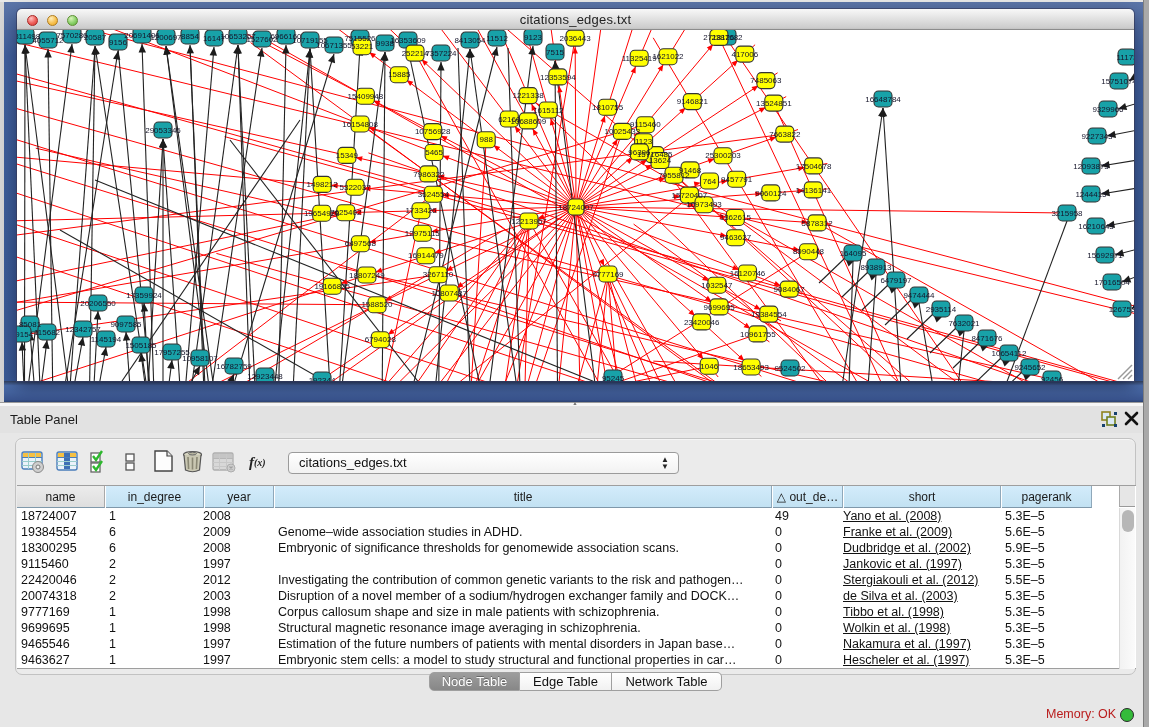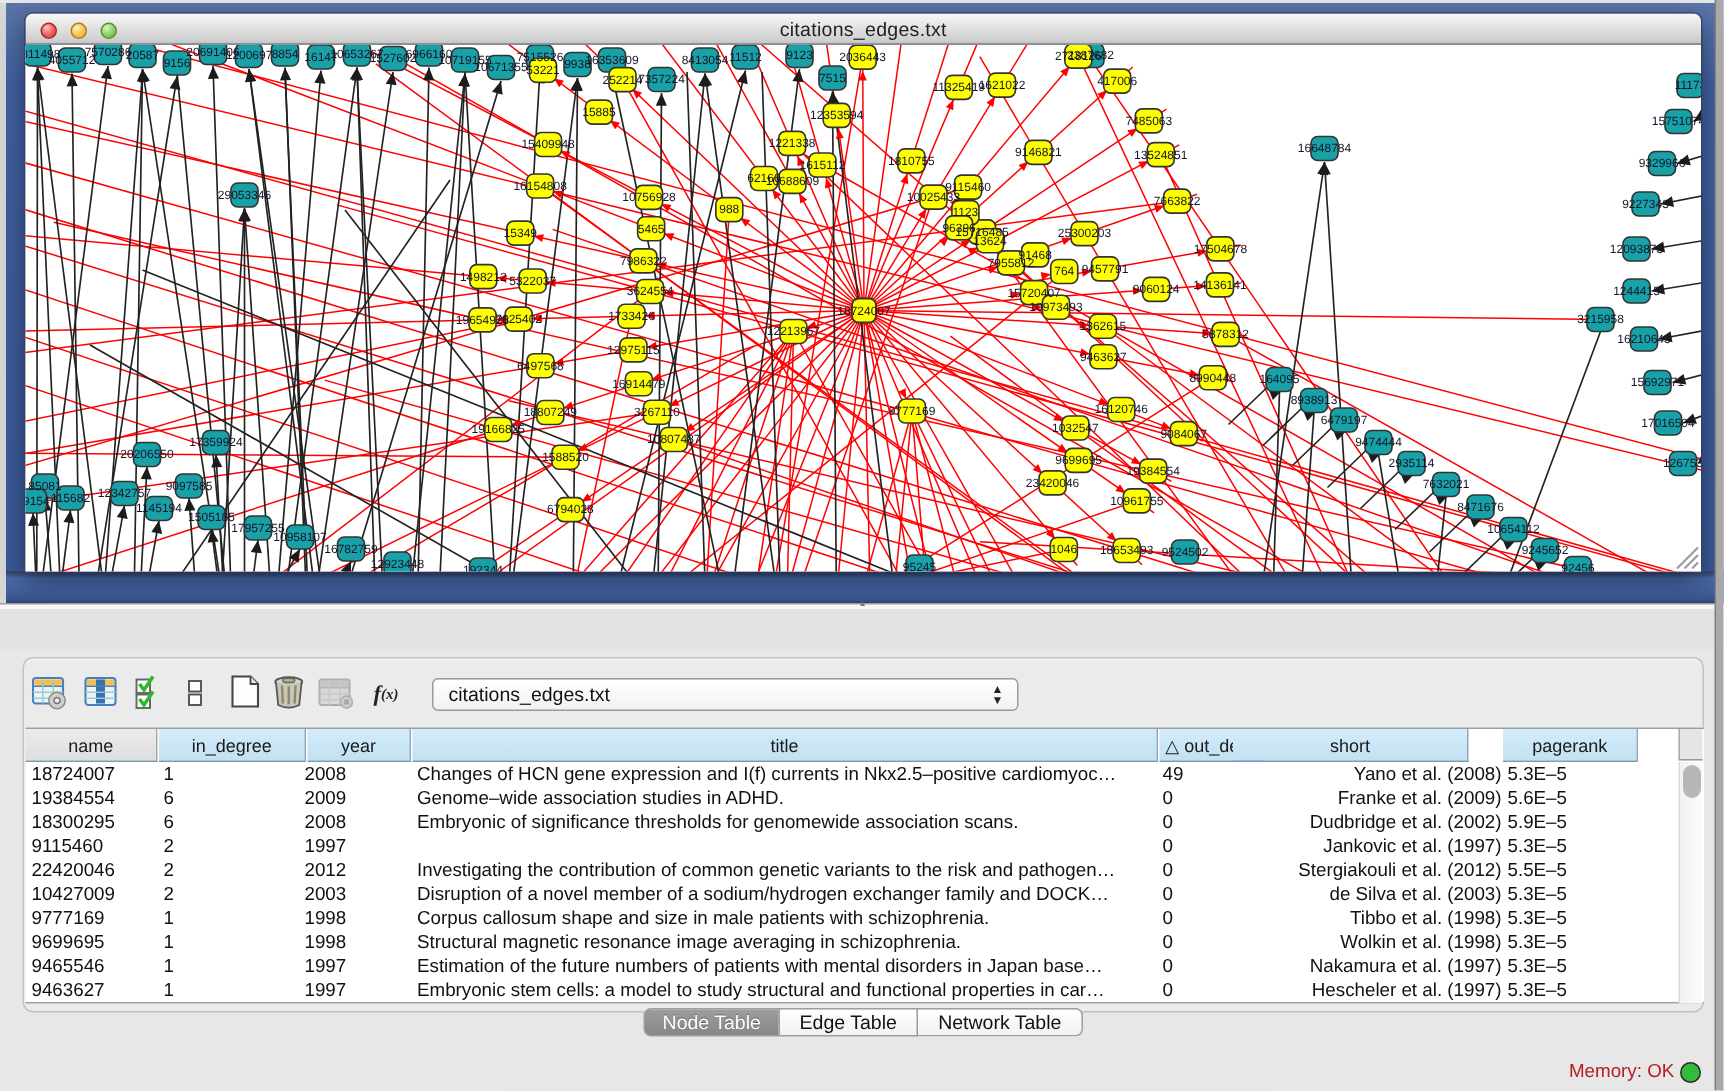--- a/index.html
+++ b/index.html
@@ -39,21 +39,21 @@
 .th { position:absolute; top:0; height:22px; background:linear-gradient(#d3ecfb,#c2e1f2); border-right:1px solid #8fa8ba; border-bottom:1px solid #7f98aa; font-size:12px; color:#1a1a1a; text-align:center; line-height:22px; }
 .th.gray { background:linear-gradient(#ececec,#dedede); border-right:1px solid #a9a9a9; }
 #tbody { position:absolute; left:0; top:22px; width:1100px; height:162px; overflow:hidden; }
 .tr { position:relative; height:16px; }
 .c { position:absolute; top:0; height:16px; font-size:12.5px; color:#111; line-height:16px; white-space:nowrap; overflow:hidden; }
 .c0 { left:4px;   width:80px; }
 .c1 { left:92px;  width:100px; }
 .c2 { left:186px; width:70px; }
 .c3 { left:261px; width:494px; }
 .c4 { left:758px; width:70px; }
-.c5 { left:826px; width:158px; text-align:right; }
+.c5 { left:826px; width:158px; text-align:left;text-decoration:underline; }
 .c6 { left:988px; width:100px; }
 #vscroll { position:absolute; right:1px; top:22px; width:16px; height:161px; background:linear-gradient(90deg,#f2f2f2,#fbfbfb); border-left:1px solid #d9d9d9; }
 #vthumb { position:absolute; left:1.5px; top:2px; width:12px; height:22px; background:#b7b7b7; border-radius:6px; }
 #hcorner { position:absolute; right:1px; top:0; width:16px; height:21px; background:#e6e6e6; border-left:1px solid #aaa; border-bottom:1px solid #999;}
 
 
 #tabs { left:429px; top:239px; height:19px; }
 .tab { position:absolute; top:0; height:19px; font-size:13px; line-height:18px; text-align:center; border:1px solid #9f9f9f; background:linear-gradient(#ffffff,#f1f1f1); color:#111; }
 #tab1 { left:0; width:91px; border-radius:5px 0 0 5px; background:linear-gradient(#9d9d9d,#878787); color:#fff; text-shadow:0 -1px 0 #666; }
 #tab2 { left:91px; width:92px; border-left:none; }
@@ -691,20 +691,33 @@
           <g stroke="#9a9a9a" stroke-width="1.4">
             <line x1="1111" y1="349" x2="1115" y2="345"></line>
             <line x1="1106" y1="349" x2="1115" y2="340"></line>
             <line x1="1101" y1="349" x2="1115" y2="335"></line>
           </g>
         </svg>
       </div>
   </div>
   <div id="divider" class="abs"></div>
   <div id="notch" class="abs">▲</div>
+  <div id="panelhead" class="abs">
+      <span>Table Panel</span>
+    <svg class="abs" style="left:1101px;top:5px" width="17" height="17" viewBox="0 0 17 17">
+      <rect x="1" y="1" width="8" height="8" fill="#dbe9f5" stroke="#8f831f" stroke-width="1.6"></rect>
+      <rect x="6" y="6" width="8" height="8" fill="#dbe9f5" stroke="#6f7f1f" stroke-width="1.6"></rect>
+      <rect x="13" y="1" width="3" height="3" fill="#15406e"></rect>
+        <rect x="1" y="13" width="3" height="3" fill="#15406e"></rect>
+      <rect x="13" y="13" width="3" height="3" fill="#15406e"></rect>
+    </svg>
+    <svg class="abs" style="left:1124px;top:5px" width="15" height="15" viewBox="0 0 15 15">
+      <path d="M2 2 L13 13 M13 2 L2 13" stroke="#111" stroke-width="2.6" stroke-linecap="round"></path>
+    </svg>
+  </div>
   <div id="panel" class="abs">
     <div id="toolc" class="abs">
       <svg class="abs" style="left:5px;top:11px" width="260" height="26" viewBox="0 0 260 26">
 
         <g>
           <rect x="1" y="2" width="20" height="17" rx="2" fill="#eaf2fa" stroke="#4a7ebb" stroke-width="1.4"></rect>
           <rect x="2" y="3" width="18" height="4" fill="#f5c044"></rect>
           <line x1="1" y1="7.5" x2="21" y2="7.5" stroke="#4a7ebb"></line>
             <line x1="1" y1="11.5" x2="21" y2="11.5" stroke="#9cc"></line>
           <line x1="1" y1="15.5" x2="21" y2="15.5" stroke="#9cc"></line>
@@ -763,30 +776,29 @@
         <text x="233" y="16" font-family="Liberation Serif, serif" font-style="italic" font-weight="bold" font-size="10" fill="#222">(x)</text>
       </svg>
       <div id="combo">citations_edges.txt<span class="ud">▲<br>▼</span></div>
       <div id="tbl">
         <div id="thead">
           <div class="th gray" style="left:0;width:88px">name</div>
           <div class="th" style="left:89px;width:98px">in_degree</div>
           <div class="th" style="left:188px;width:69px">year</div>
           <div class="th" style="left:258px;width:497px">title</div>
           <div class="th" style="left:756px;width:70px">△ out_de…</div>
-          <div class="th" style="left:805px;width:157px">short</div>
+          <div class="th" style="left:827px;width:157px">short</div>
           <div class="th" style="left:985px;width:90px">pagerank</div>
           <div id="hcorner"></div>
         </div>
         <div id="tbody">
 <div class="tr">
               <div class="c c0">18724007</div>
               <div class="c c1">1</div>
               <div class="c c2">2008</div>
-              <div class="c c3">Changes of HCN gene expression and I(f) currents in Nkx2.5–positive cardiomyoc…</div>
               <div class="c c4">49</div>
               <div class="c c5">Yano et al. (2008)</div>
               <div class="c c6">5.3E–5</div>
             </div>
 <div class="tr">
               <div class="c c0">19384554</div>
               <div class="c c1">6</div>
               <div class="c c2">2009</div>
               <div class="c c3">Genome–wide association studies in ADHD.</div>
               <div class="c c4">0</div>
@@ -813,21 +825,21 @@
 <div class="tr">
               <div class="c c0">22420046</div>
               <div class="c c1">2</div>
               <div class="c c2">2012</div>
               <div class="c c3">Investigating the contribution of common genetic variants to the risk and pathogen…</div>
               <div class="c c4">0</div>
               <div class="c c5">Stergiakouli et al. (2012)</div>
               <div class="c c6">5.5E–5</div>
             </div>
 <div class="tr">
-              <div class="c c0">10427009</div>
+              <div class="c c0">20074318</div>
               <div class="c c1">2</div>
               <div class="c c2">2003</div>
               <div class="c c3">Disruption of a novel member of a sodium/hydrogen exchanger family and DOCK…</div>
               <div class="c c4">0</div>
               <div class="c c5">de Silva et al. (2003)</div>
               <div class="c c6">5.3E–5</div>
             </div>
 <div class="tr">
               <div class="c c0">9777169</div>
               <div class="c c1">1</div>

